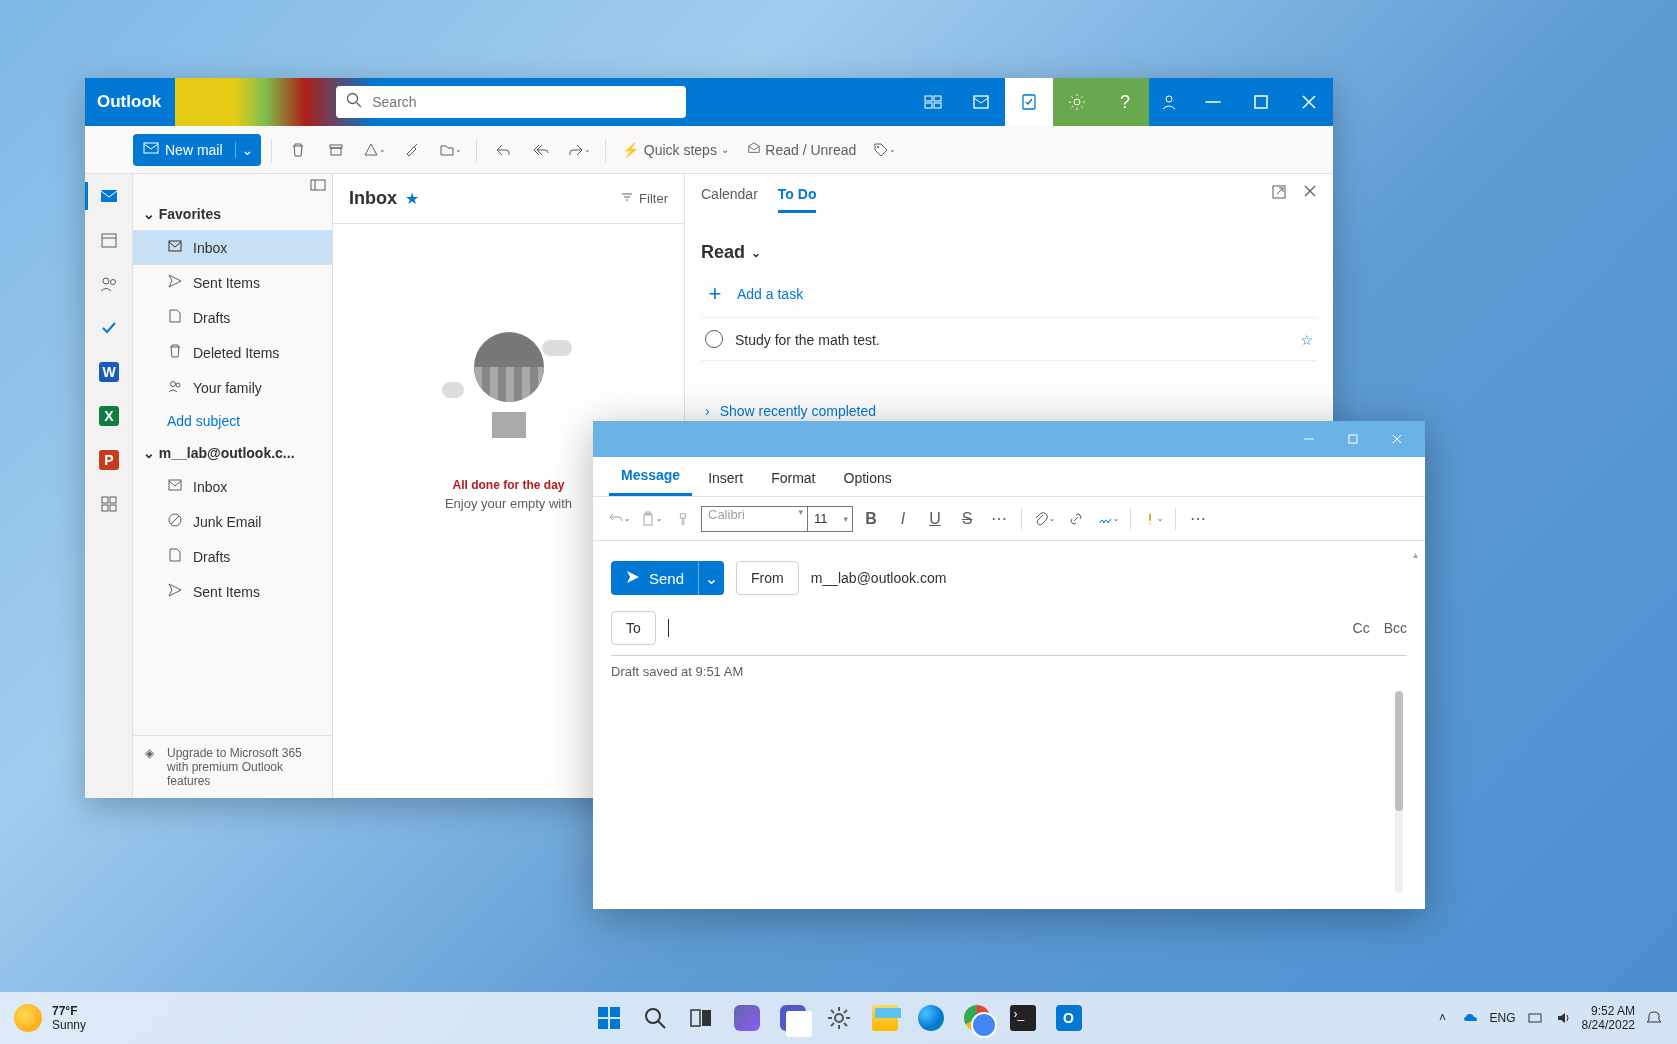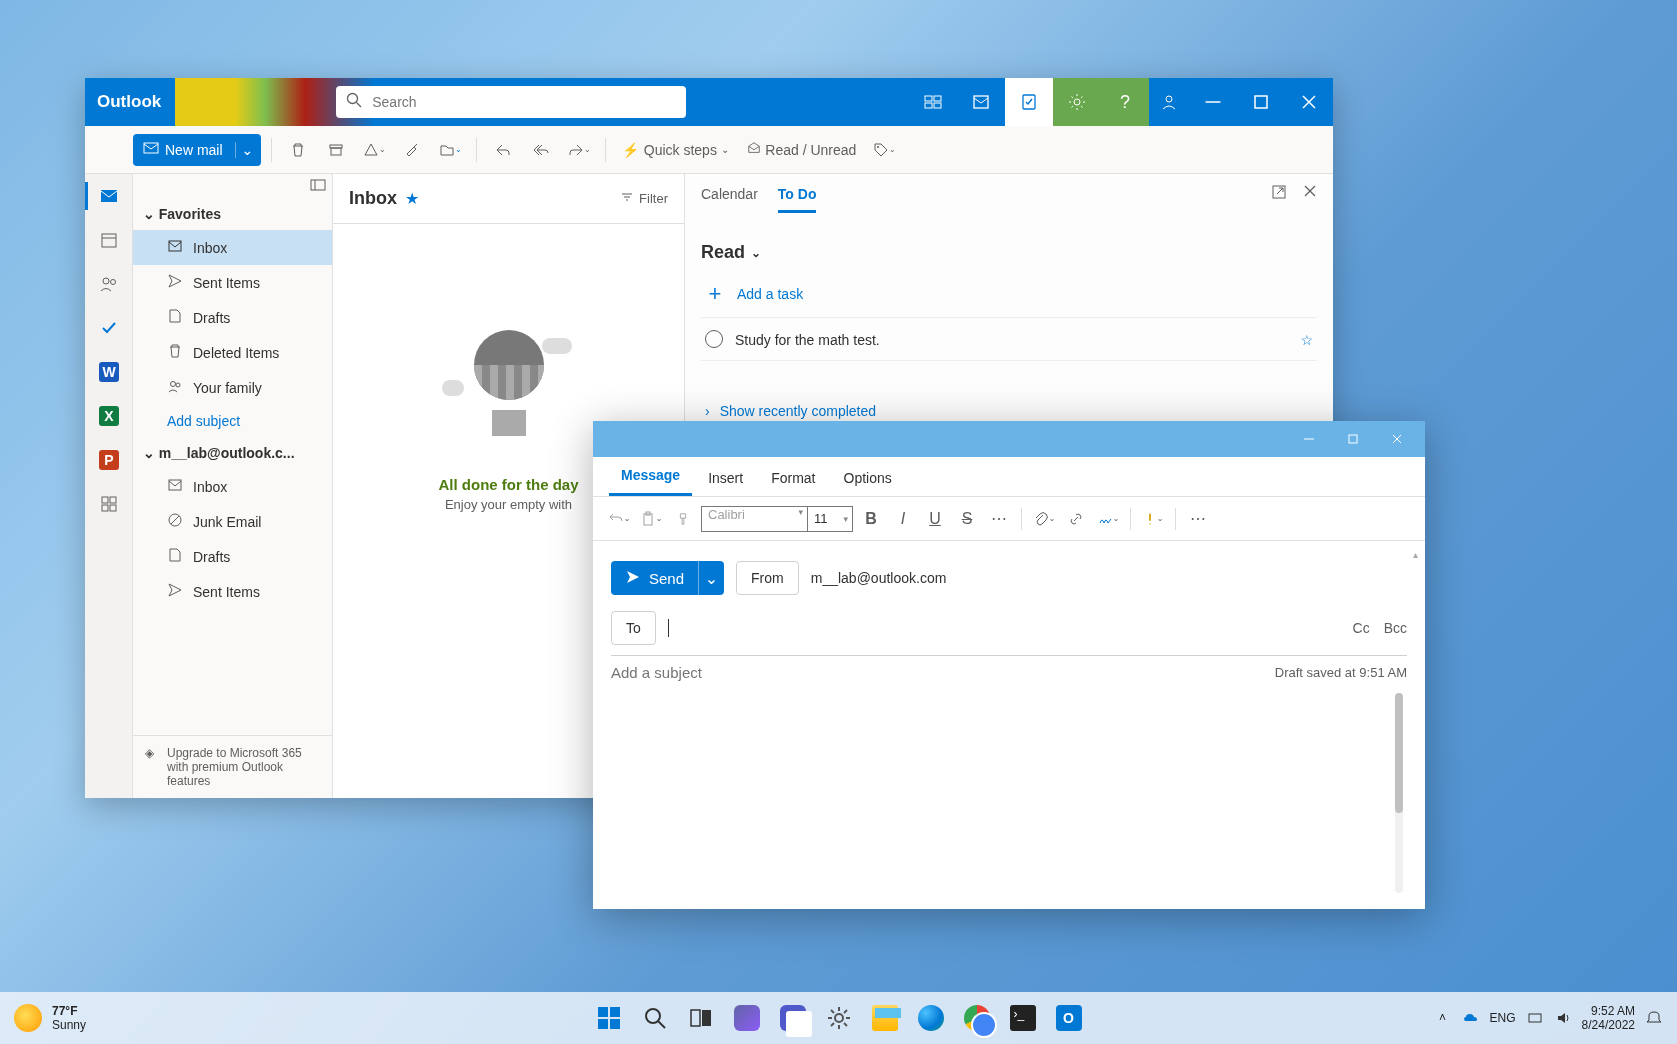--- a/index.html
+++ b/index.html
@@ -54,21 +54,21 @@
 .msg-list-header { padding: 14px 16px; border-bottom: 1px solid #e0e0e0; display: flex; align-items: center; }
 .msg-list-header .title { font-weight: 600; font-size: 18px; color: #323130; }
 .msg-list-header .star { color:#0078d4; margin-left:8px; }
 .msg-list-header .filter { margin-left: auto; font-size: 13px; color: #605e5c; display: flex; align-items: center; gap: 6px; }
 .empty-state { flex:1; display:flex; flex-direction:column; align-items:center; justify-content:center; color:#605e5c; text-align:center; padding-bottom:180px; }
 .empty-state .img { width:110px; height:130px; margin-bottom:16px; position:relative; }
 .empty-state .balloon { position:absolute; left:20px; top:0; width:70px; height:70px; border-radius:50%; background:#787878; }
 .empty-state .balloon::after { content:""; position:absolute; left:0; right:0; top:35px; bottom:0; background:repeating-linear-gradient(90deg,#aaa 0 8px,#888 8px 16px); border-radius:0 0 35px 35px; }
 .empty-state .basket { position:absolute; left:38px; top:80px; width:34px; height:26px; background:#aaa; }
 .empty-state .cloud { position:absolute; width:30px; height:16px; background:#ddd; border-radius:8px; }
-.empty-state h3 { font-size:15px; font-weight:600; color:#4d7c0f; margin-bottom:4px; }
+.empty-state h3 { font-size:12px; font-weight:600; color:#b91c1c; margin-bottom:4px; }
 .empty-state p { font-size:13px; }
 
 .right-pane { flex:1; background:#fdfdfd; display:flex; flex-direction:column; }
 .side-panel { flex:1; padding:0 16px; }
 .side-tabs { display:flex; gap:20px; padding:12px 0; border-bottom:1px solid transparent; position:relative; }
 .side-tab { font-size:14px; color:#605e5c; padding-bottom:8px; cursor:pointer; }
 .side-tab.active { color:#0078d4; font-weight:600; border-bottom:3px solid #0078d4; }
 .side-close { position:absolute; right:0; top:10px; display:flex; gap:16px; color:#605e5c; }
 .tasks-header { font-size:18px; font-weight:600; color:#323130; padding:16px 0 8px; display:flex; align-items:center; gap:6px; }
 .add-task { display:flex; align-items:center; gap:12px; padding:10px 4px; color:#0078d4; font-size:14px; border-bottom:1px solid #eee; cursor:pointer; }
@@ -563,21 +563,20 @@
     <div class="row to-row">
       <div class="to-btn">To</div>
       <span class="cursor"></span>
       <input class="to-input" style="">
       <div class="ccbcc">
         <span>Cc</span>
         <span>Bcc</span>
       </div>
     </div>
     <div class="subject-row">
-      <input class="subject-input" placeholder="Add a subject" style="">
       <span class="draft-saved">Draft saved at 9:51 AM</span>
     </div>
     <div style="flex:1; position:relative;">
       <div class="body-scroll"></div>
     </div>
   </div>
 </div>
 
 <div class="taskbar">
   <div class="taskbar-left">

